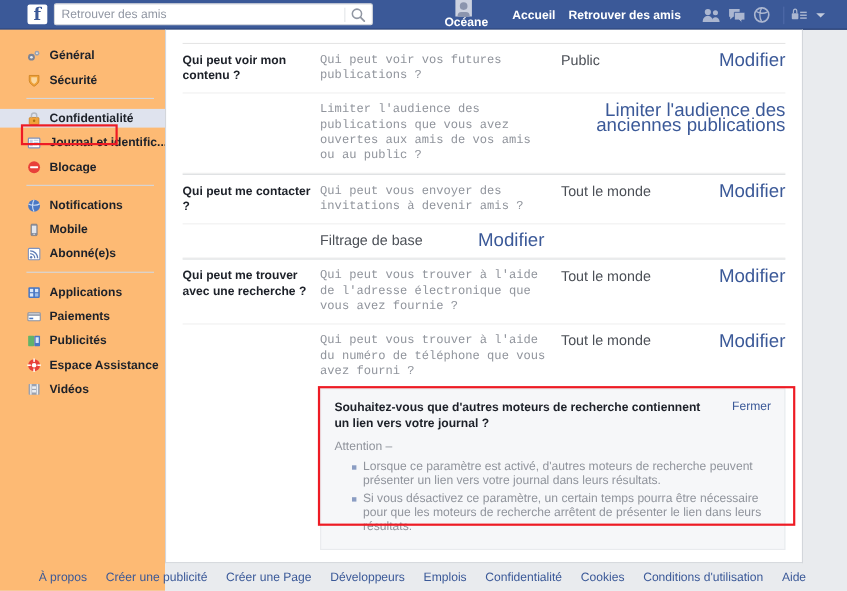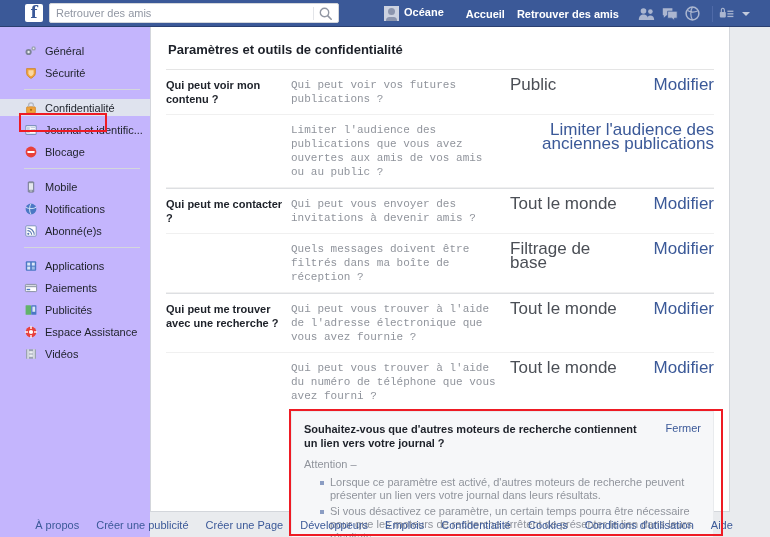--- a/index.html
+++ b/index.html
@@ -70,23 +70,24 @@
   .search-btn svg { display: block; }
 
   .nav-right {
     position: absolute;
     right: 0; top: 0;
     height: 27px;
     display: flex;
     align-items: center;
   }
   .nav-user {
-    display: flex; align-items: flex-start;
+    display: flex; align-items: center;
     margin-right: 10px;
     cursor: pointer;
+    flex-direction: column;
   }
   .nav-avatar {
     width: 15px; height: 15px;
     background: #ccd2e0;
     margin-right: 5px;
     position: relative;
     overflow: hidden;
   }
   .nav-avatar::after {
     content: "";
@@ -122,22 +123,23 @@
     border-top: 4px solid #c3cbdc;
     margin-left: 8px; margin-right: 14px;
     cursor: pointer;
   }
 
   
   .sidebar {
     position: absolute;
     top: 27px; left: 0;
     width: 150px; height: 510px;
-    background: #c4b5fd;
+    background: #fdba74;
     padding-top: 15px;
+    font-weight: bold;
   }
   .side-group { padding: 0; }
   .side-sep {
     height: 1px;
     background: #d4d7dc;
     margin: 8px 10px 9px 24px;
   }
   .side-item {
     display: flex;
     align-items: center;
@@ -208,21 +210,21 @@
     color: #90949c;
     font-size: 11px;
     line-height: 14px;
     padding-right: 10px;
     font-family: Liberation Mono, monospace;
   }
   .col-value {
     width: 118px;
     flex: 0 0 118px;
     color: #4b4f56;
-    font-size: 17px;
+    font-size: 13px;
     line-height: 14px;
   }
   .col-action {
     width: 86px;
     flex: 0 0 86px;
     text-align: right;
     color: #3b5998;
     font-size: 17px;
     line-height: 14px;
     cursor: pointer;
@@ -422,35 +424,35 @@
       <span class="side-label">Blocage</span>
     </div>
   </div>
 
   <div class="side-sep"></div>
 
   <div class="side-group">
     <div class="side-item">
       <span class="ico">
         <svg width="14" height="14" viewBox="0 0 14 14">
+          <circle cx="7" cy="7" r="5.4" fill="#4a78c4"></circle>
+          <path d="M1.9 5.4 C4.3 6.9 9.7 7.2 12.2 5.2 M7 1.6 C5.1 4.2 5.1 9.8 7 12.4" fill="none" stroke="#cfe0f5" stroke-width="1"></path>
+        </svg>
+      </span>
+      <span class="side-label">Notifications</span>
+    </div>
+    <div class="side-item">
+      <span class="ico">
+        <svg width="14" height="14" viewBox="0 0 14 14">
           <rect x="4.2" y="1.8" width="5.6" height="10.4" rx="0.8" fill="#8b93a3" stroke="#6c7483" stroke-width="0.6"></rect>
           <rect x="5" y="3.2" width="4" height="6.6" fill="#e4e7ed"></rect>
           <circle cx="7" cy="11" r="0.7" fill="#dfe2e8"></circle>
         </svg>
       </span>
       <span class="side-label">Mobile</span>
-    </div>
-    <div class="side-item">
-      <span class="ico">
-        <svg width="14" height="14" viewBox="0 0 14 14">
-          <circle cx="7" cy="7" r="5.4" fill="#4a78c4"></circle>
-          <path d="M1.9 5.4 C4.3 6.9 9.7 7.2 12.2 5.2 M7 1.6 C5.1 4.2 5.1 9.8 7 12.4" fill="none" stroke="#cfe0f5" stroke-width="1"></path>
-        </svg>
-      </span>
-      <span class="side-label">Notifications</span>
     </div>
     <div class="side-item">
       <span class="ico">
         <svg width="14" height="14" viewBox="0 0 14 14">
           <rect x="1.8" y="1.8" width="10.4" height="10.4" rx="1" fill="#fff" stroke="#7f93bf" stroke-width="1"></rect>
           <circle cx="4.3" cy="9.8" r="1.1" fill="#5d7cb5"></circle>
           <path d="M3.4 6.6 A4.2 4.2 0 0 1 7.6 10.8" fill="none" stroke="#5d7cb5" stroke-width="1.2"></path>
           <path d="M3.4 4 A6.8 6.8 0 0 1 10.2 10.8" fill="none" stroke="#5d7cb5" stroke-width="1.2"></path>
         </svg>
       </span>
@@ -517,21 +519,20 @@
         </svg>
       </span>
       <span class="side-label">Vidéos</span>
     </div>
   </div>
 
   <div class="side-highlight"></div>
 </div>
 
 <div class="main">
-  <div class="page-title">Paramètres et outils de confidentialité</div>
 
   <div class="settings-table">
 
     <div class="srow first-group">
       <div class="col-label">Qui peut voir mon contenu ?</div>
       <div class="col-question">Qui peut voir vos futures publications ?</div>
       <div class="col-value">Public</div>
       <div class="col-action">Modifier</div>
     </div>
     <div class="srow">
@@ -541,21 +542,20 @@
     </div>
 
     <div class="srow group-start">
       <div class="col-label">Qui peut me contacter ?</div>
       <div class="col-question">Qui peut vous envoyer des invitations à devenir amis ?</div>
       <div class="col-value">Tout le monde</div>
       <div class="col-action">Modifier</div>
     </div>
     <div class="srow">
       <div class="col-label"></div>
-      <div class="col-question">Quels messages doivent être filtrés dans ma boîte de réception ?</div>
       <div class="col-value">Filtrage de base</div>
       <div class="col-action">Modifier</div>
     </div>
 
     <div class="srow group-start">
       <div class="col-label">Qui peut me trouver avec une recherche ?</div>
       <div class="col-question">Qui peut vous trouver à l'aide de l'adresse électronique que vous avez fournie ?</div>
       <div class="col-value">Tout le monde</div>
       <div class="col-action">Modifier</div>
     </div>

